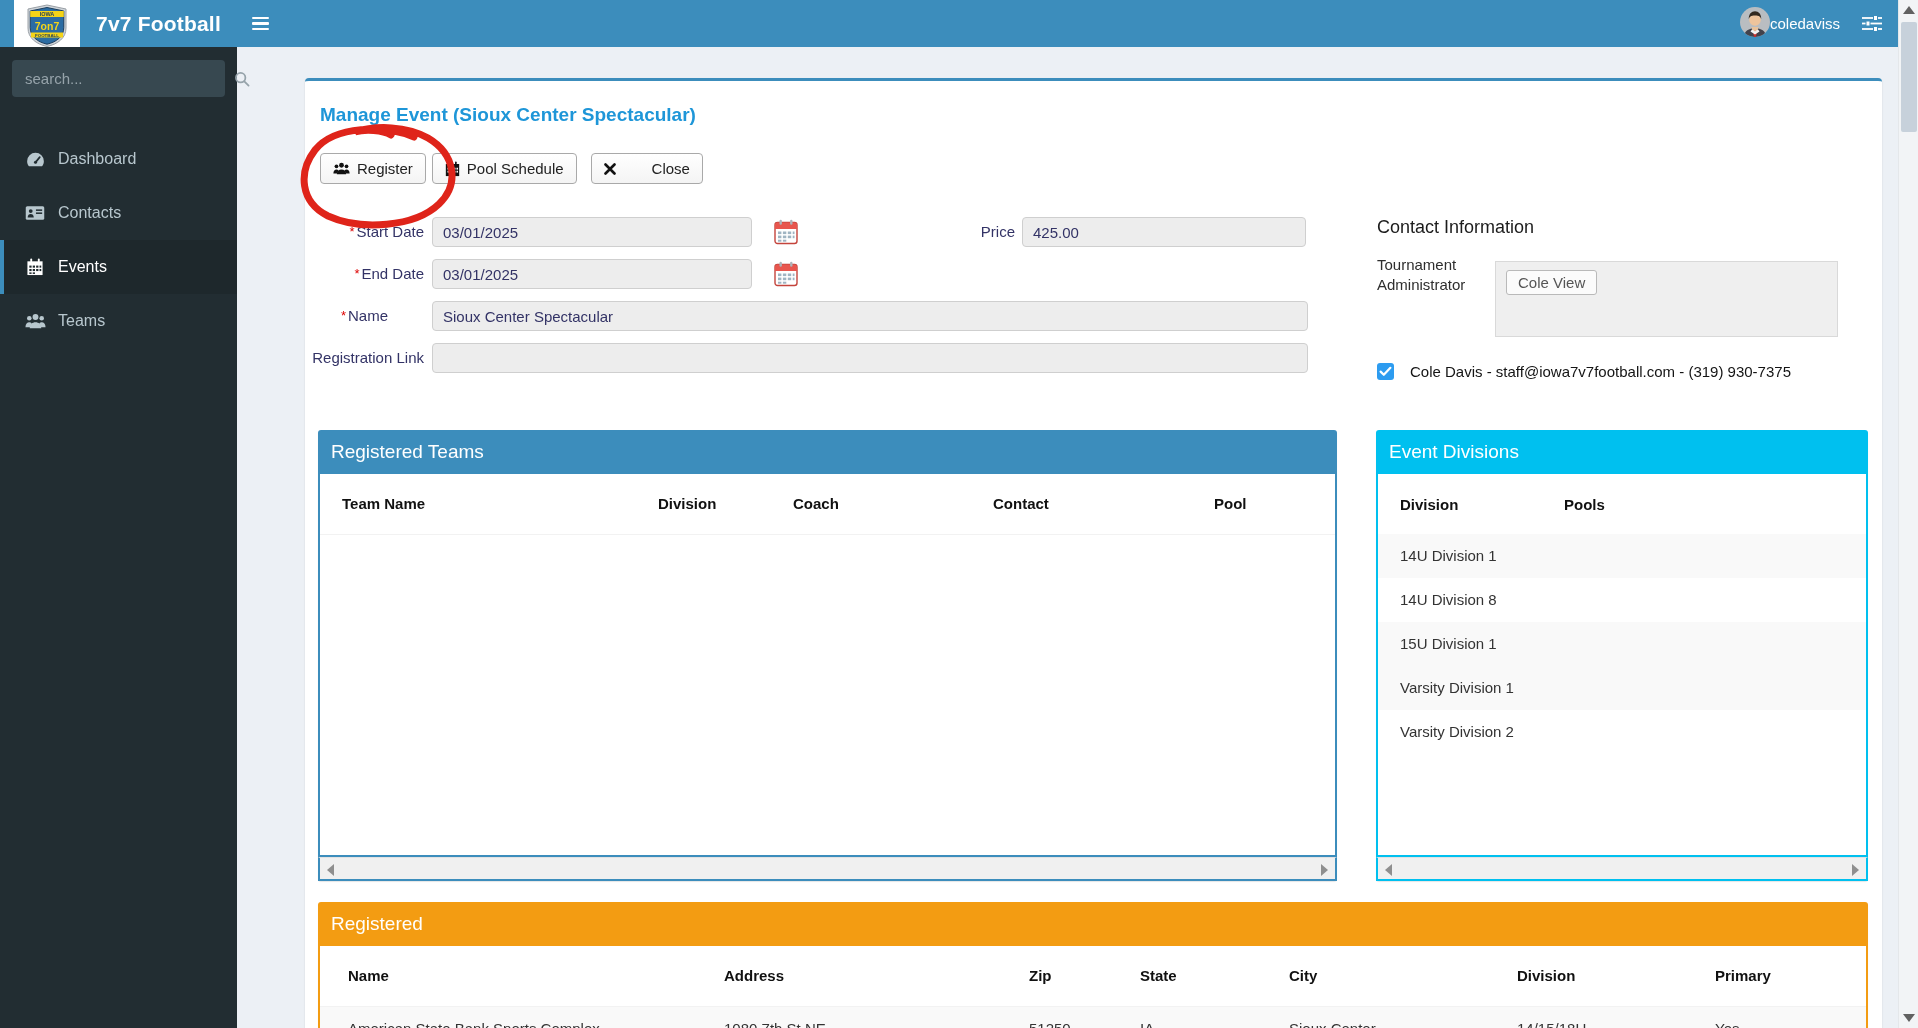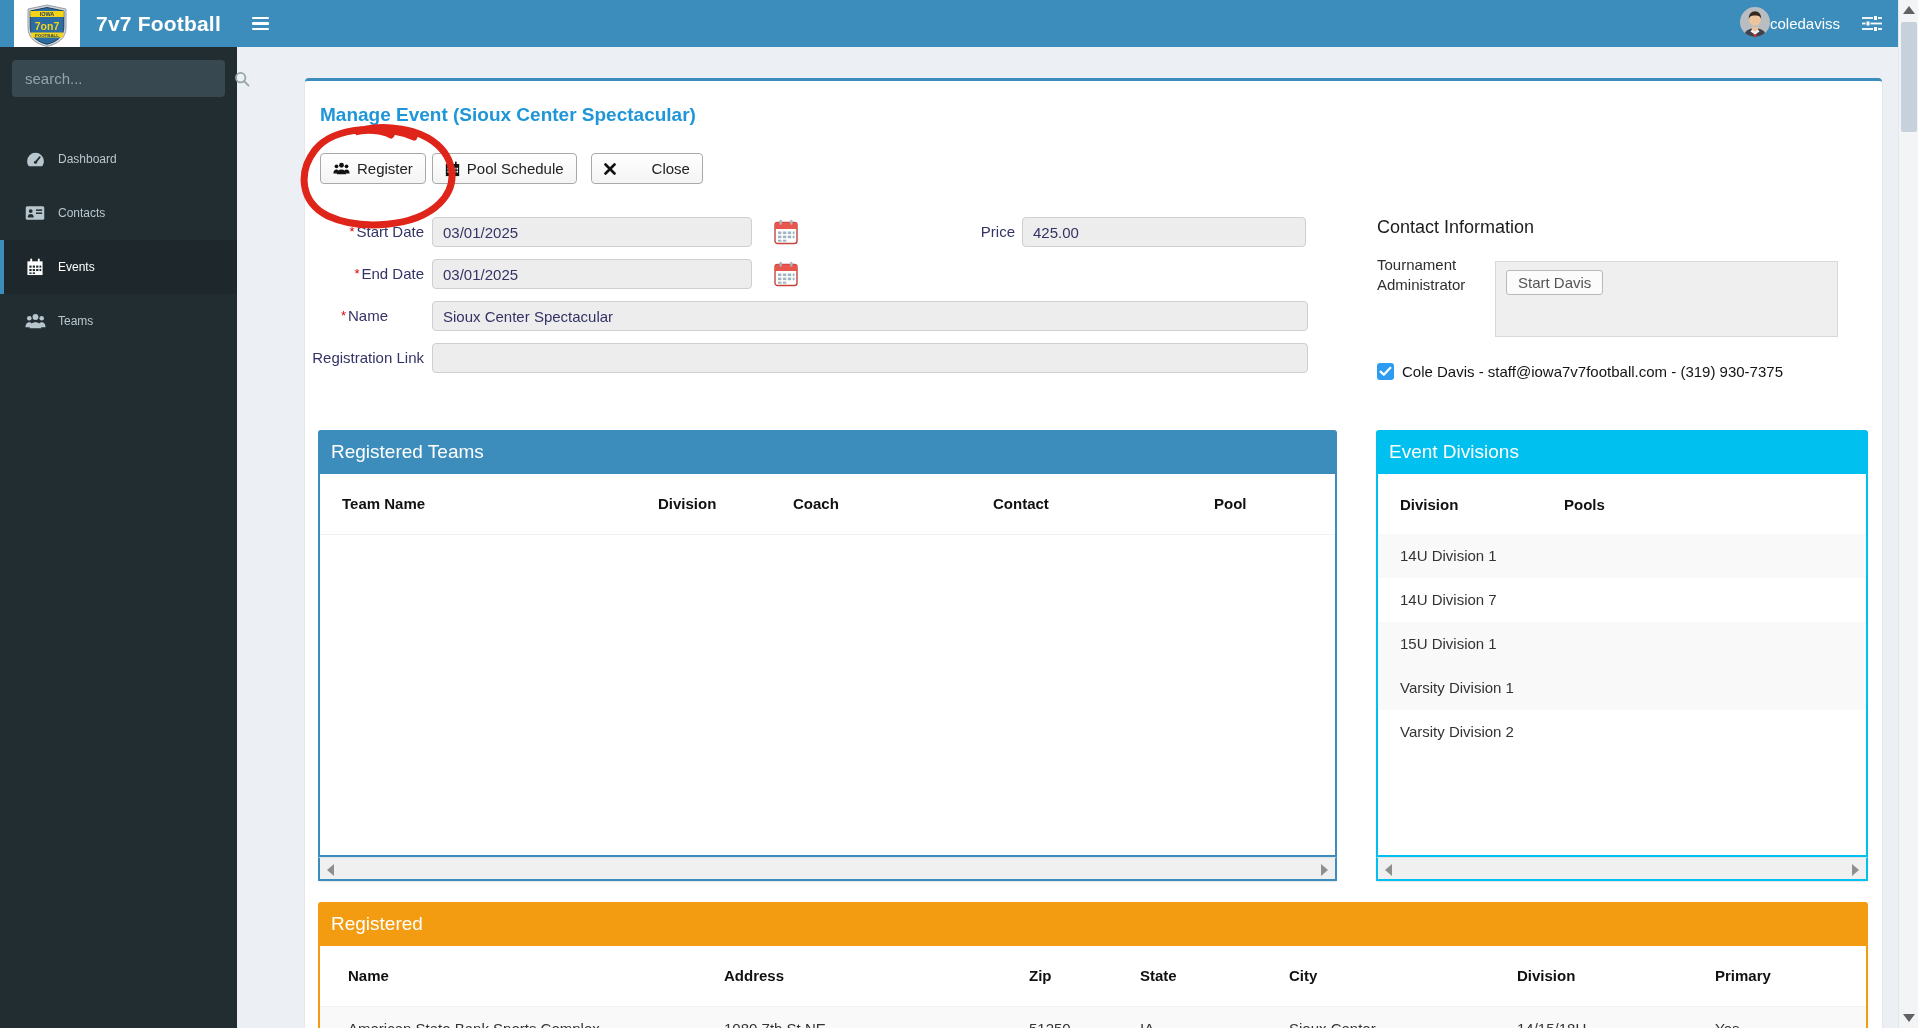--- a/index.html
+++ b/index.html
@@ -11,21 +11,21 @@
   .brand { height:47px; background:#3c8dbc; display:flex; align-items:center; }
   .brand .logo-box { width:66px; height:47px; background:#fff; margin-left:14px; display:flex; align-items:flex-end; justify-content:center; }
   .brand-title { color:#fff; font-size:21px; font-weight:bold; margin-left:16px; letter-spacing:.2px; }
   .search-wrap { position:absolute; left:12px; top:60px; width:213px; height:37px; background:#374850; border-radius:4px; display:flex; align-items:center; }
   .search-wrap input { flex:1; background:transparent; border:none; outline:none; color:#ccc; font-size:15px; padding:0 10px 0 13px; font-family:inherit; }
   .search-wrap input::placeholder { color:#96a3aa; }
   .search-wrap .sicon { margin-right:12px; display:flex; }
   .nav { position:absolute; top:132px; left:0; width:237px; }
   .nav-item { height:54px; display:flex; align-items:center; color:#b8c7ce; cursor:pointer; border-left:4px solid transparent; padding-left:18px; }
   .nav-item .nicon { width:26px; display:flex; justify-content:center; margin-right:10px; }
-  .nav-item span.nlabel { font-size:12px; }
+  .nav-item span.nlabel { font-size:16px; }
   .nav-item.active { background:#1e282c; color:#fff; border-left-color:#3c8dbc; }
 
   
   .navbar { position:absolute; left:237px; top:0; width:1661px; height:47px; background:#3c8dbc; z-index:2; display:flex; align-items:center; }
   .hamburger { width:46px; height:47px; display:flex; flex-direction:column; justify-content:center; align-items:center; gap:3px; cursor:pointer; }
   .hamburger i { display:block; width:17px; height:2.5px; background:#fff; border-radius:1px; }
   .nav-right { margin-left:auto; display:flex; align-items:center; gap:12px; margin-right:16px; }
   .userbox { display:flex; align-items:center; gap:0; cursor:pointer; }
   .userbox .uname { color:#fff; font-size:15px; }
   .ctrl-icon { display:flex; cursor:pointer; margin-left:10px; }
@@ -44,21 +44,21 @@
   .flabel { position:absolute; width:119px; text-align:right; color:#333366; font-size:15px; line-height:30px; }
   .flabel .req { color:#dd0000; font-size:13px; vertical-align:top; margin-right:2px; }
   .finput { position:absolute; height:30px; background:#ededed; border:1px solid #cfcfcf; border-radius:4px; color:#333366; font-size:15px; padding:0 10px; font-family:inherit; }
   .cal-btn { position:absolute; width:24px; height:27px; background:none; border:none; cursor:pointer; padding:0; }
 
   
   .ci-heading { position:absolute; left:1072px; top:136px; font-size:18px; color:#1c1c1c; }
   .ci-admin-label { position:absolute; left:1072px; top:174px; width:112px; font-size:15px; color:#2e2e2e; line-height:20px; }
   .ci-box { position:absolute; left:1190px; top:180px; width:343px; height:76px; background:#efefef; border:1px solid #d9d9d9; }
   .chip { position:absolute; left:10px; top:8px; padding:3px 11px; background:#fbfbfb; border:1px solid #b9b9b9; border-radius:3px; color:#555; font-size:15px; }
-  .ci-check { position:absolute; left:1072px; top:282px; display:flex; align-items:center; gap:8px; }
+  .ci-check { position:absolute; left:1072px; top:282px; display:flex; align-items:center; gap:16px; }
   .ci-check .cb { display:flex; cursor:pointer; }
   .ci-check .cb-label { font-size:15px; color:#141414; }
 
   
   .panel { position:absolute; background:#fff; border-radius:3px; box-shadow:0 1px 1px rgba(0,0,0,.1); }
   .panel-header { height:44px; line-height:44px; color:#fff; font-size:19px; padding-left:13px; border-radius:3px 3px 0 0; }
   .panel-body { background:#fff; }
   .p-blue { border:2px solid #3c8dbc; border-top:none; }
   .p-cyan { border:2px solid #00c0ef; border-top:none; }
   .p-orange { border:2px solid #f39c12; border-top:none; }
@@ -324,21 +324,21 @@
 
     <div class="flabel" style="left:0; top:262px;"><span>Registration Link</span></div>
     <input class="finput" style="left: 127px; top: 262px; width: 876px;" value="">
 
     <div class="flabel" style="left:598px; top:136px; width:112px;"><span>Price</span></div>
     <input class="finput" style="left: 717px; top: 136px; width: 284px;" value="425.00">
 
     <div class="ci-heading">Contact Information</div>
     <div class="ci-admin-label">Tournament Administrator</div>
     <div class="ci-box">
-      <span class="chip">Start Davis</span>
+      <span class="chip">Cole View</span>
     </div>
     <div class="ci-check">
       <span class="cb">
         <svg width="17" height="17" viewBox="0 0 17 17">
             <rect width="17" height="17" rx="3" fill="#2d9cf0"></rect>
             <path d="M3.6 8.6 l3.2 3.2 l6.6-7" fill="none" stroke="#fff" stroke-width="2.2" stroke-linecap="round" stroke-linejoin="round"></path>
           </svg>
       </span>
       <span class="cb-label">Cole Davis - staff@iowa7v7football.com - (319) 930-7375</span>
     </div>
@@ -374,21 +374,21 @@
 
     <section class="panel" style="left:1071px; top:349px; width:492px; height:451px;">
       <div class="panel-header" style="background:#00c0ef;">Event Divisions</div>
       <div class="panel-body p-cyan" style="height:383px; overflow:hidden;">
         <div class="dl-head">
           <span class="c1">Division</span>
           <span class="c2">Pools</span>
         </div>
         <div>
             <div class="dl-row striped">14U Division 1</div>
-            <div class="dl-row">14U Division 7</div>
+            <div class="dl-row">14U Division 8</div>
             <div class="dl-row striped">15U Division 1</div>
             <div class="dl-row striped">Varsity Division 1</div>
             <div class="dl-row">Varsity Division 2</div>
           </div>
       </div>
       <div class="hscroll" style="border-left:2px solid #00c0ef;border-right:2px solid #00c0ef;border-bottom:2px solid #00c0ef;">
           <span class="arr left"></span>
           <span class="arr right"></span>
         </div>
     </section>

